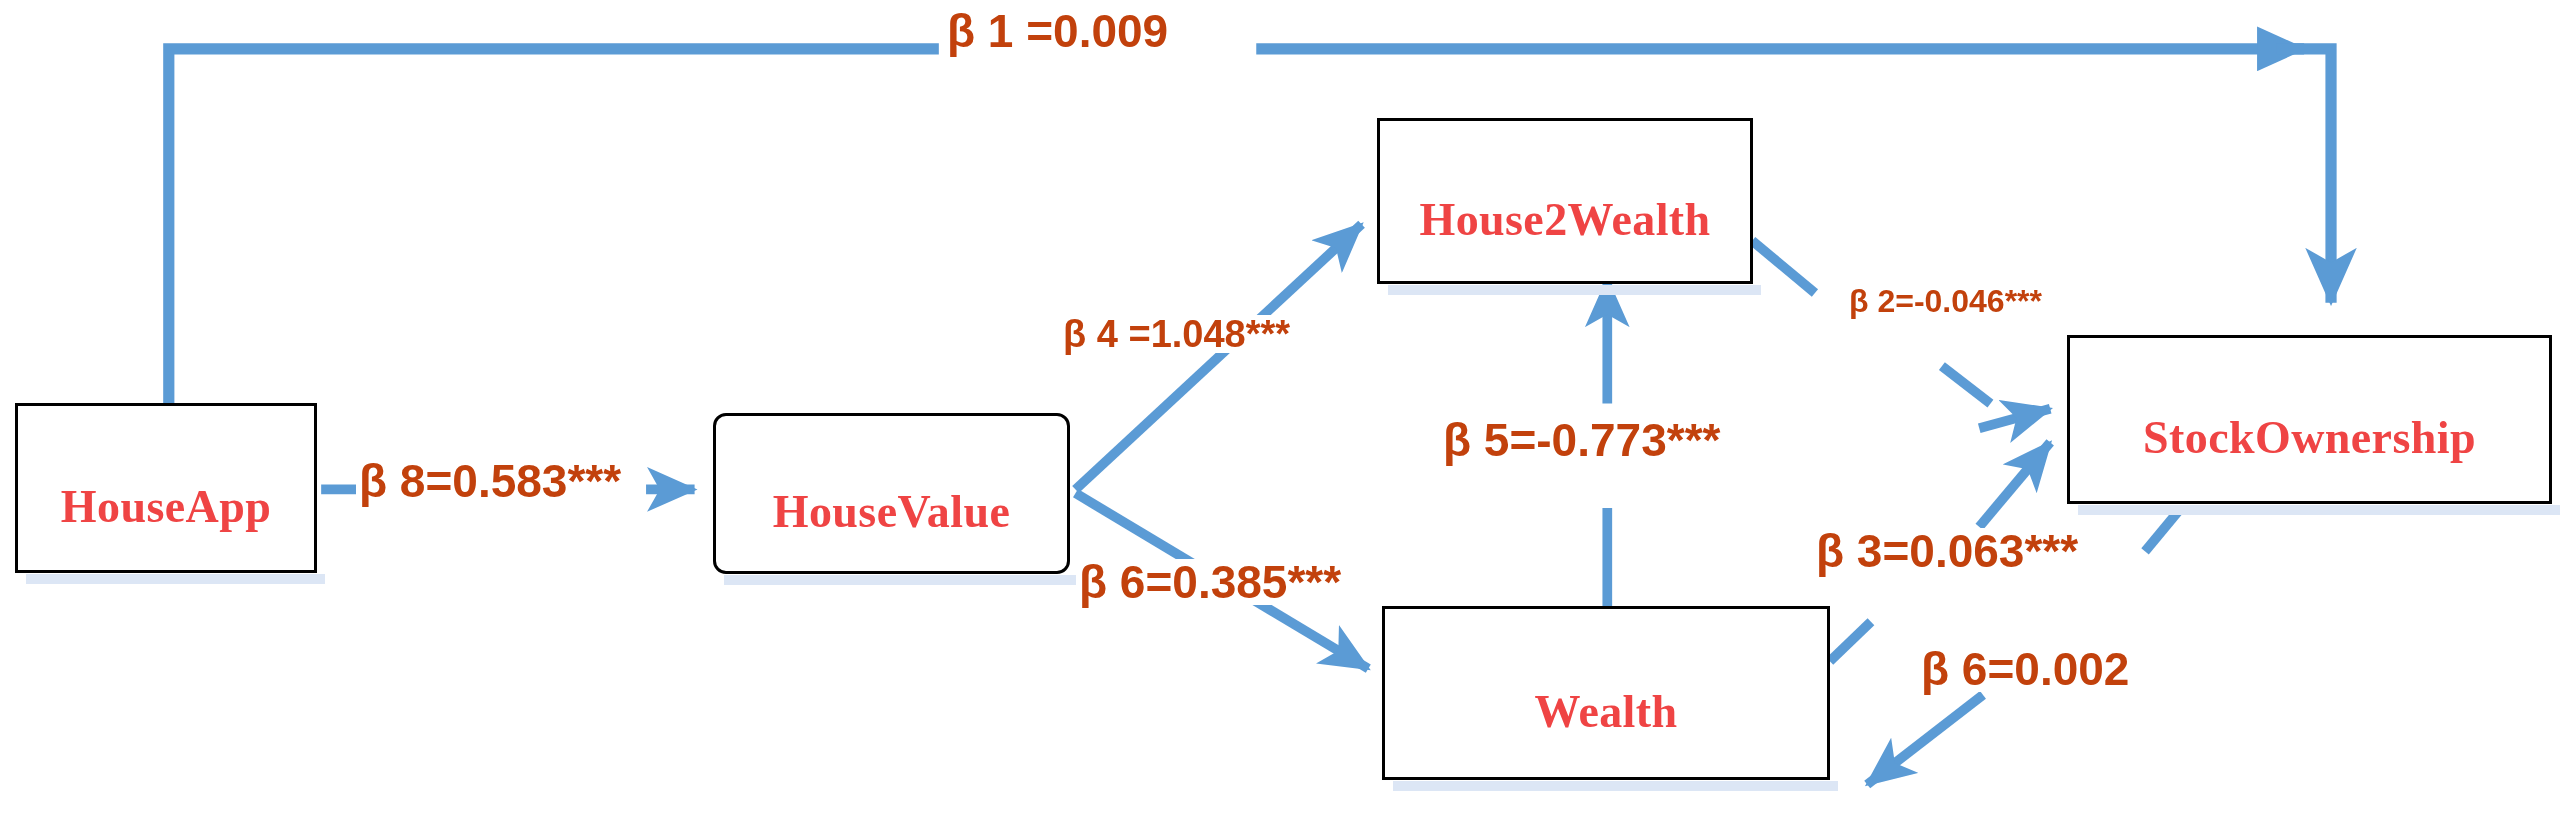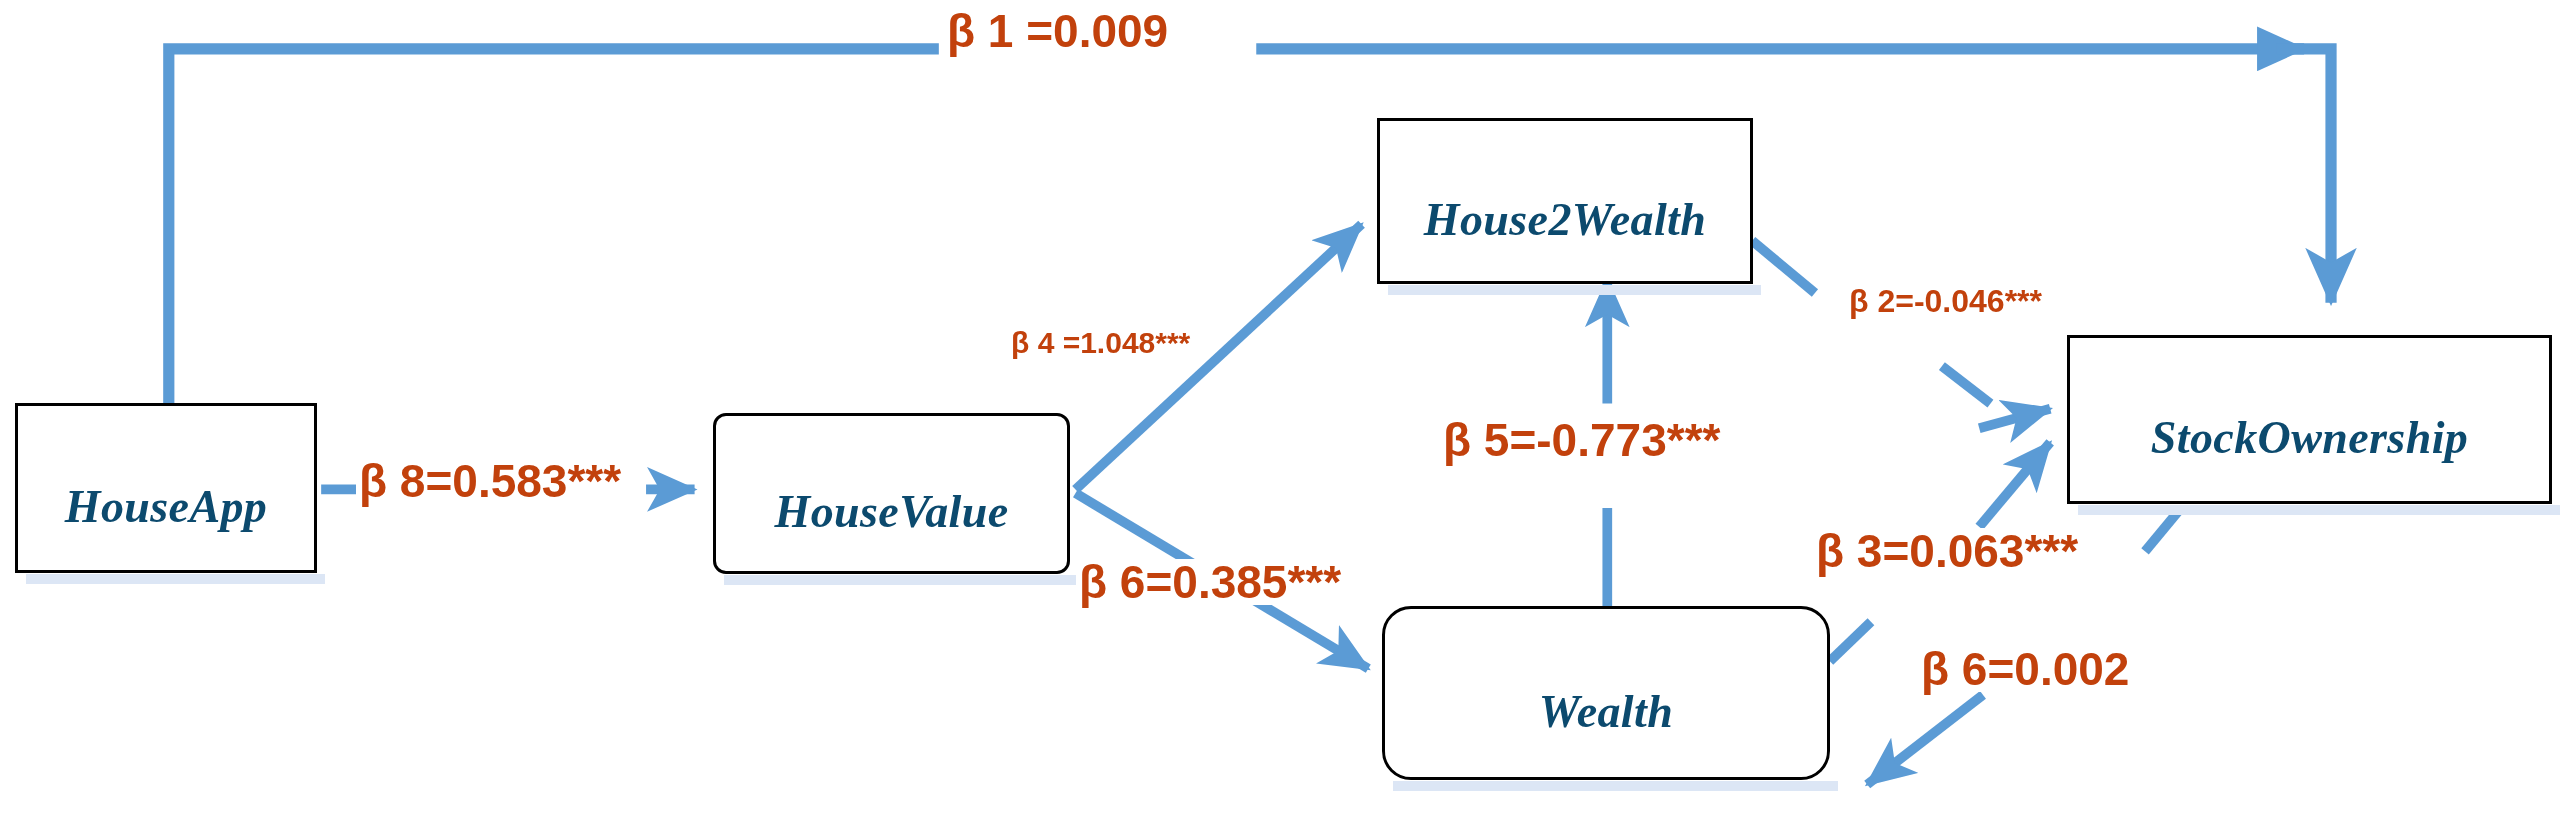--- a/index.html
+++ b/index.html
@@ -37,23 +37,22 @@
     position: absolute;
     left: 7.5px;
     right: -10.5px;
     bottom: -14px;
     height: 10.5px;
     background: #dce6f5;
     z-index: -1;
   }
   .node-label {
     font-family: "Liberation Serif", serif;
-    font-style: italic;
     font-weight: bold;
-    color: #0c4a6e;
+    color: #ef4444;
     white-space: nowrap;
     letter-spacing: 0.4px;
     margin-top: 36px;
   }
   .edge-label {
     position: absolute;
     font-family: "Liberation Sans", sans-serif;
     font-weight: bold;
     color: #c2410c;
     white-space: nowrap;
@@ -124,33 +123,33 @@
   </div>
 
   <div class="node" style="left:713px; top:413px; width:357px; height:161px;border-radius:13px;">
     <span class="node-label" style="font-size:46px;">HouseValue</span>
   </div>
 
   <div class="node" style="left:1377px; top:118px; width:376px; height:166px;">
     <span class="node-label" style="font-size:46px;">House2Wealth</span>
   </div>
 
-  <div class="node" style="left:1382px; top:606px; width:448px; height:174px;border-radius:29px;">
+  <div class="node" style="left:1382px; top:606px; width:448px; height:174px;">
     <span class="node-label" style="font-size:46px;">Wealth</span>
   </div>
 
   <div class="node" style="left:2067px; top:335px; width:485px; height:169px;">
     <span class="node-label" style="font-size:46px;">StockOwnership</span>
   </div>
 
   <div class="edge-label" style="left:944px; top:7.5px; font-size:46px;">β 1 =0.009</div>
 
   <div class="edge-label" style="left:356px; top:458px; font-size:46px;">β 8=0.583***</div>
 
-  <div class="edge-label" style="left:1008px; top:315px; font-size:30px;margin-top:13px;">β 4 =1.048***</div>
+  <div class="edge-label" style="left:1060px; top:315px; font-size:38px;">β 4 =1.048***</div>
 
   <div class="edge-label" style="left:1076px; top:559px; font-size:46px;">β 6=0.385***</div>
 
   <div class="edge-label" style="left:1440px; top:417px; font-size:46px;">β 5=-0.773***</div>
 
   <div class="edge-label" style="left:1846px; top:285px; font-size:32px;">β 2=-0.046***</div>
 
   <div class="edge-label" style="left:1813px; top:528px; font-size:46px;">β 3=0.063***</div>
 
   <div class="edge-label" style="left:1918px; top:646px; font-size:46px;">β 6=0.002</div>

